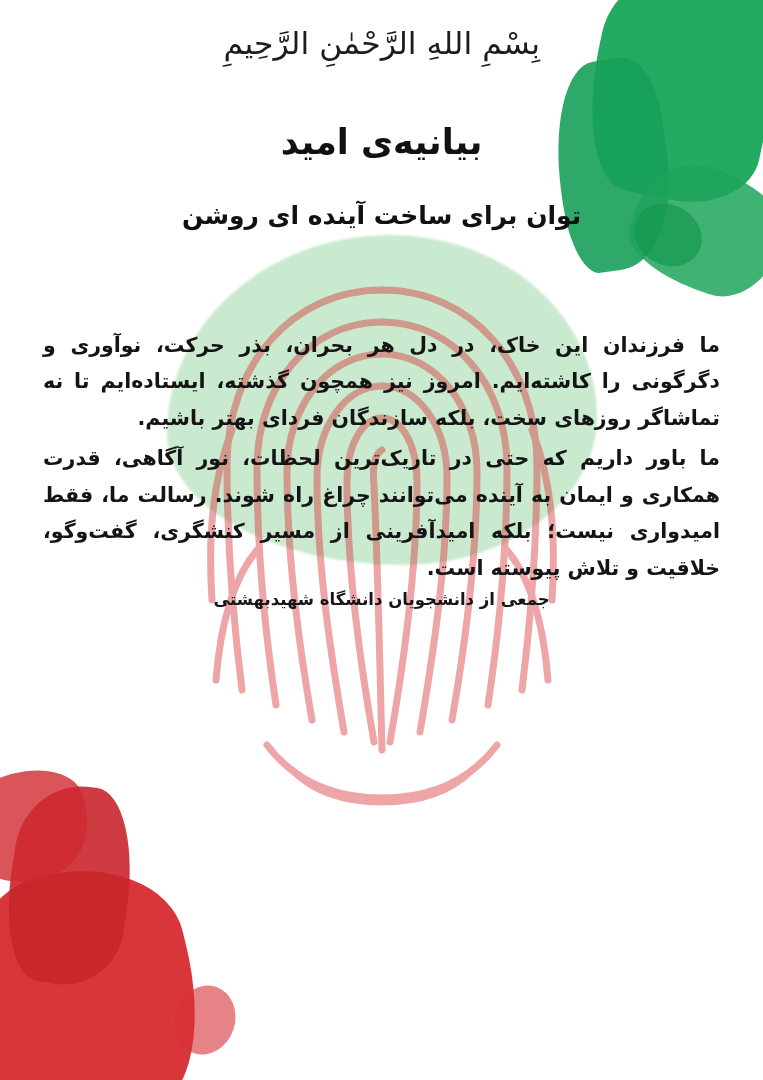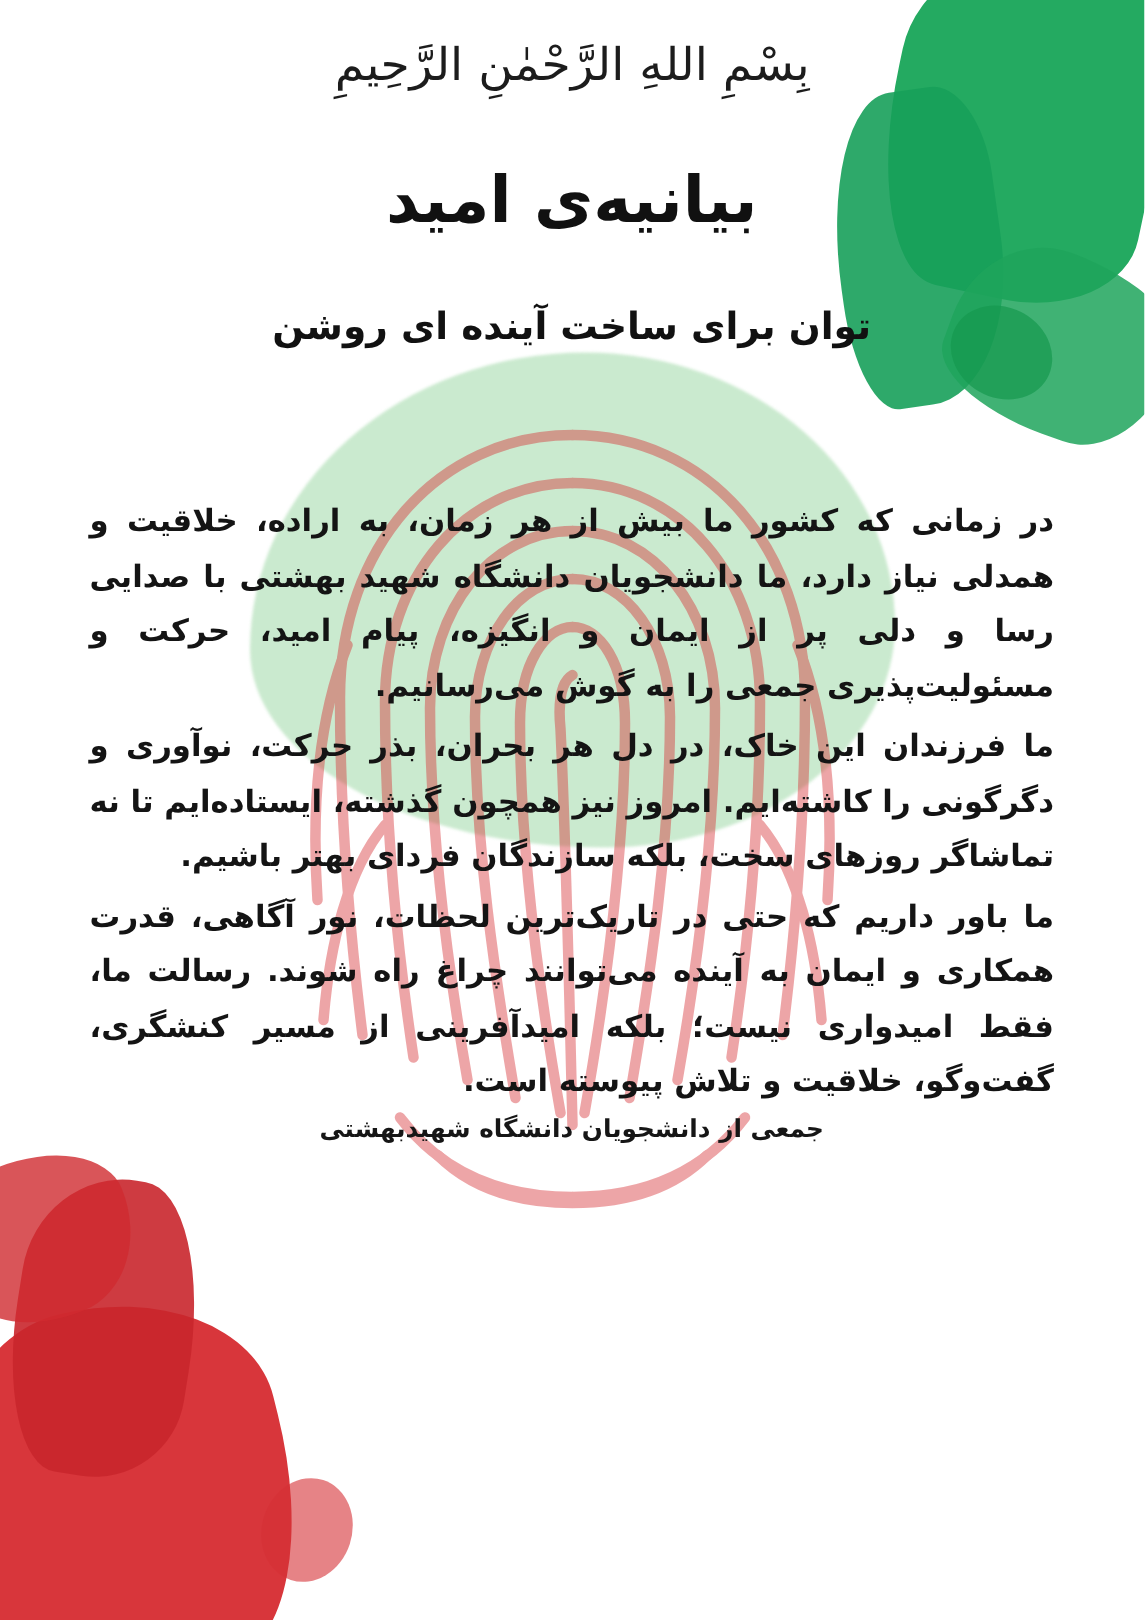--- a/index.html
+++ b/index.html
@@ -147,40 +147,40 @@
   }
   .fingerprint svg { width: 100%; height: 100%; display: block; }
 
   
   .content {
     position: absolute;
     inset: 0;
     display: flex;
     flex-direction: column;
     align-items: center;
-    padding: 0 60px;
+    padding: 0 43px;
     box-sizing: border-box;
   }
 
   .basmala {
     margin-top: 26px;
     font-family: "DejaVu Sans", "Liberation Sans", sans-serif;
     font-size: 30px;
     font-weight: 400;
     color: #1c1c1c;
     letter-spacing: -1px;
     direction: rtl;
     text-align: center;
     line-height: 1.2;
     transform: scaleX(1.05);
   }
 
   .title {
-    margin-top: 48px;
-    font-size: 43px;
+    margin-top: 60px;
+    font-size: 35px;
     font-weight: bold;
     color: #111111;
     text-align: right;
     direction: rtl;
     line-height: 1.15;
   }
   .subtitle {
     margin-top: 14px;
     font-size: 25px;
     font-weight: bold;
@@ -259,21 +259,20 @@
   </div>
 
   <div class="content">
 
     <div class="basmala">بِسْمِ اللهِ الرَّحْمٰنِ الرَّحِيمِ</div>
 
     <h1 class="title">بیانیه‌ی امید</h1>
     <h2 class="subtitle">توان برای ساخت آینده ای روشن</h2>
 
     <div class="body-text">
-      <p>در زمانی که کشور ما بیش از هر زمان، به اراده، خلاقیت و همدلی نیاز دارد، ما دانشجویان دانشگاه شهید بهشتی با صدایی رسا و دلی پر از ایمان و انگیزه، پیام امید، حرکت و مسئولیت‌پذیری جمعی را به گوش می‌رسانیم.</p>
       <p>ما فرزندان این خاک، در دل هر بحران، بذر حرکت، نوآوری و دگرگونی را کاشته‌ایم. امروز نیز همچون گذشته، ایستاده‌ایم تا نه تماشاگر روزهای سخت، بلکه سازندگان فردای بهتر باشیم.</p>
       <p>ما باور داریم که حتی در تاریک‌ترین لحظات، نور آگاهی، قدرت همکاری و ایمان به آینده می‌توانند چراغ راه شوند. رسالت ما، فقط امیدواری نیست؛ بلکه امیدآفرینی از مسیر کنشگری، گفت‌وگو، خلاقیت و تلاش پیوسته است.</p>
     </div>
 
     <div class="signature">جمعی از دانشجویان دانشگاه شهیدبهشتی</div>
 
   </div>
 </div>
 
 </body></html>

